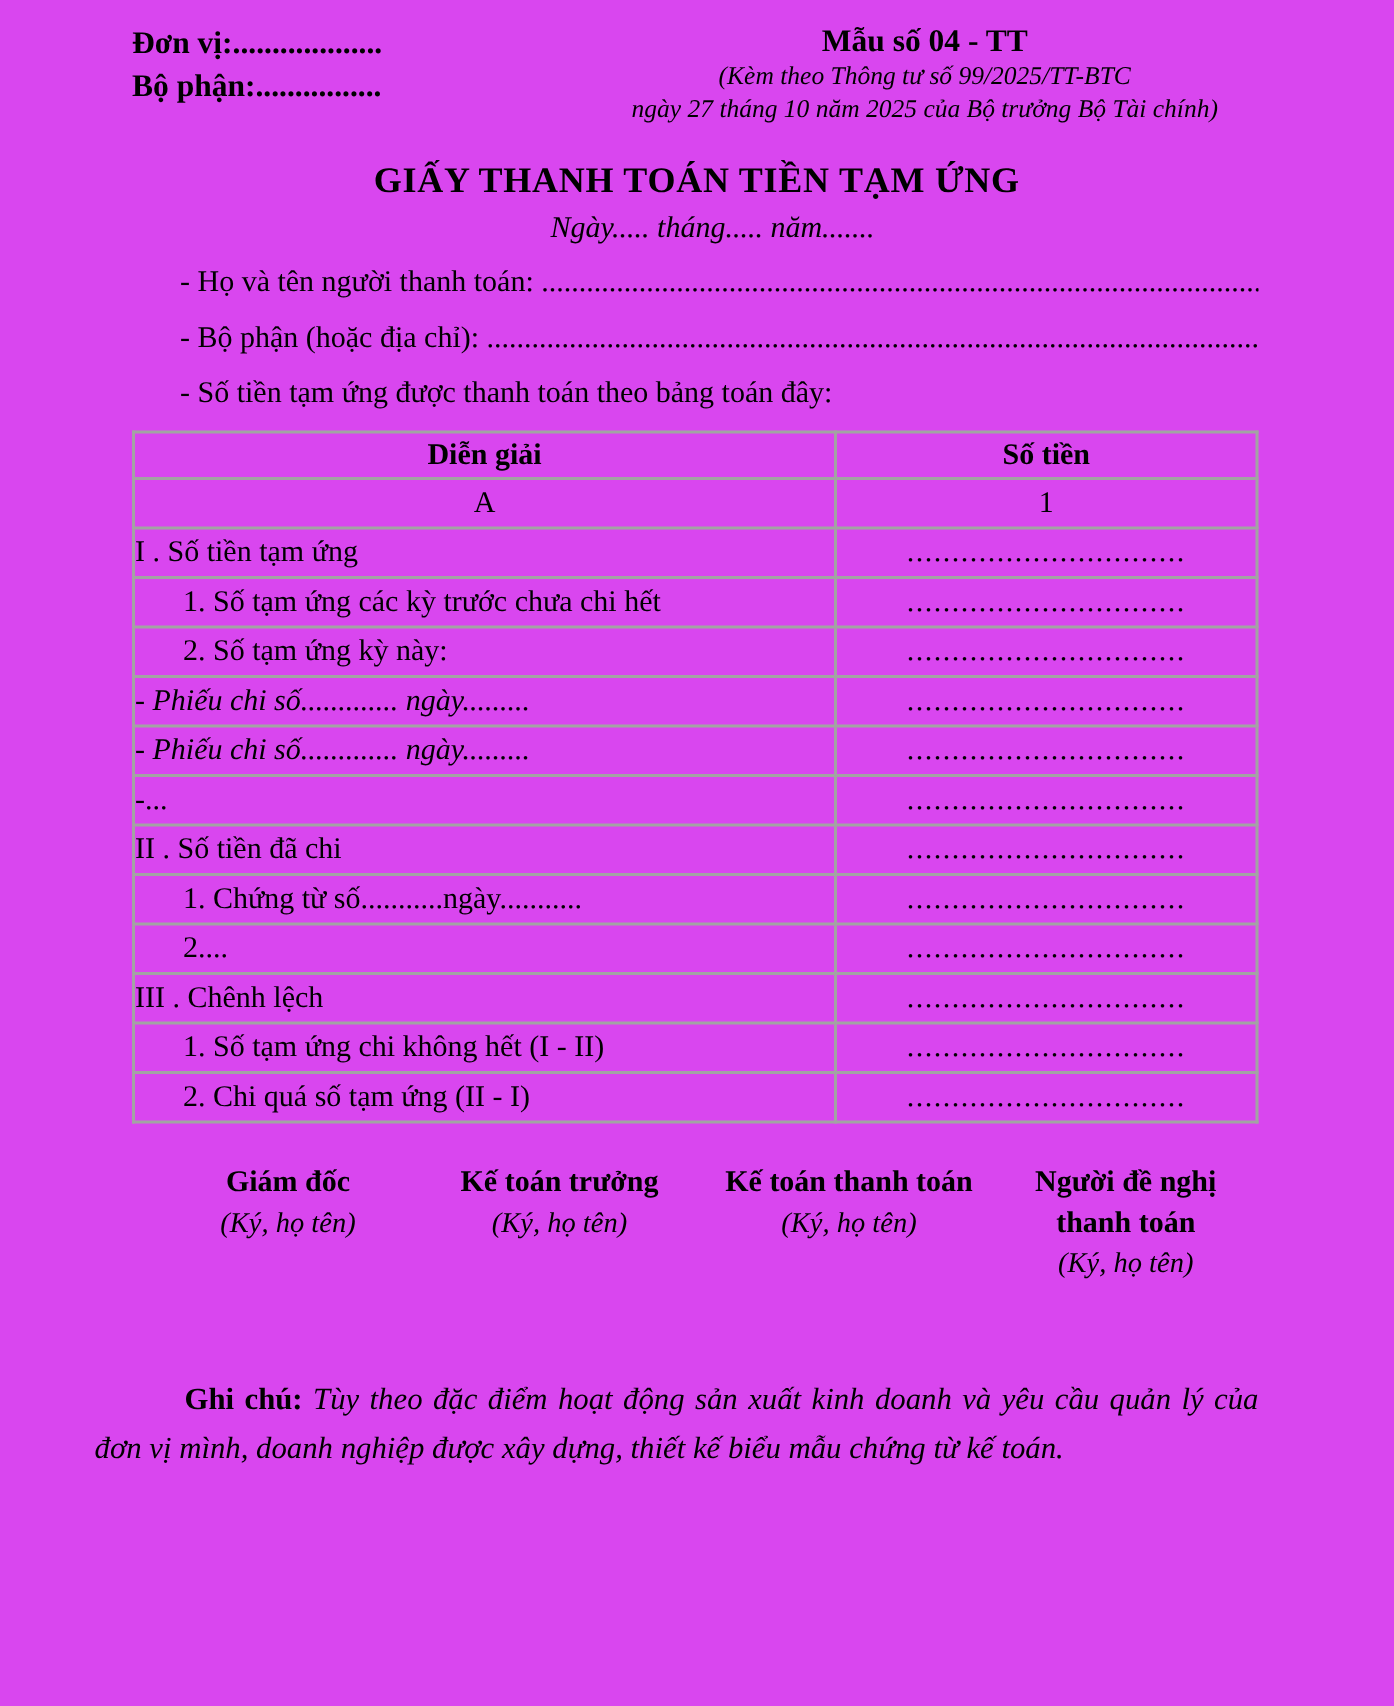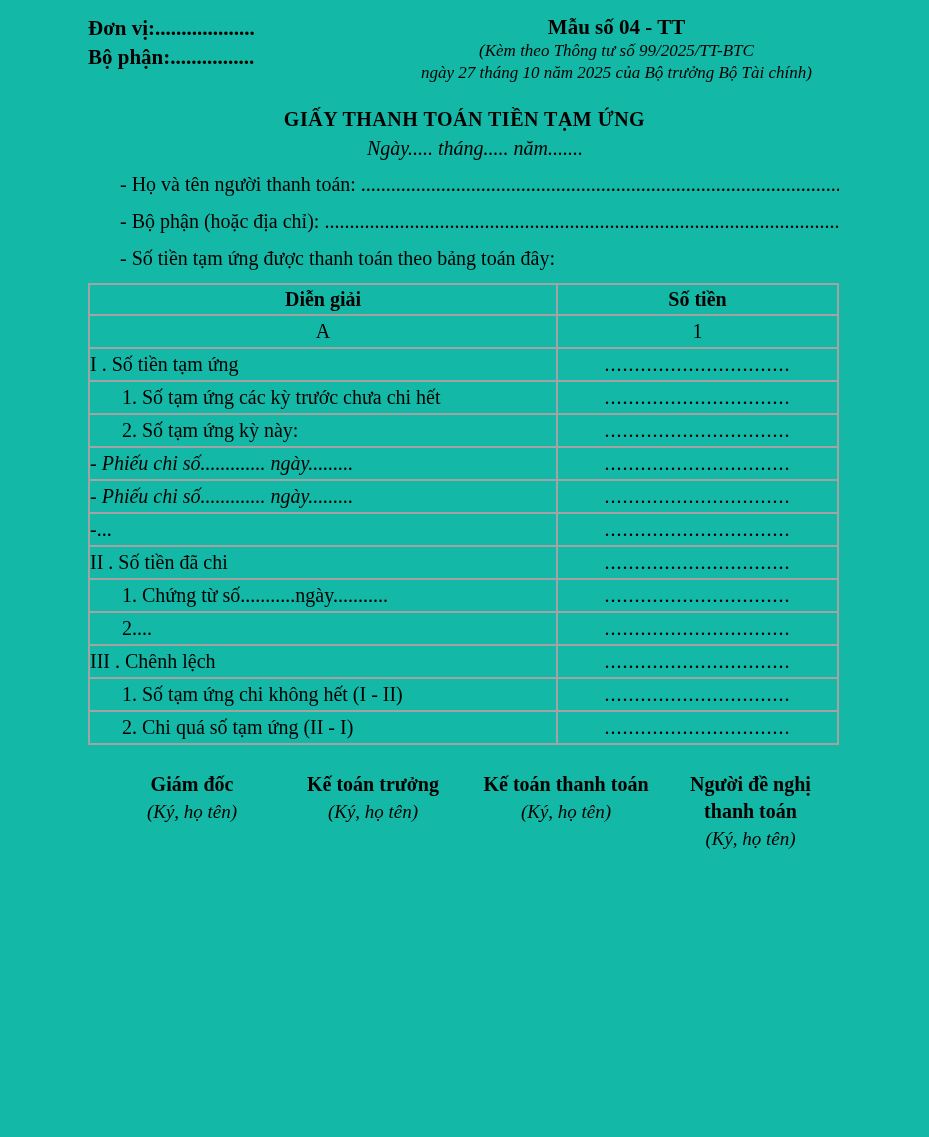--- a/index.html
+++ b/index.html
@@ -1,29 +1,29 @@
 <!DOCTYPE html>
 <html><head>
 <meta charset="utf-8">
 <style>
   * { margin:0; padding:0; box-sizing:border-box; }
   html,body { background:#fff; }
   .page {
     position:relative; width:929px; height:1137px; margin:0 auto;
-    background:#14b8a6; color:#000000; overflow:hidden;
+    background:#d946ef; color:#000000; overflow:hidden;
     font-family:"Liberation Serif","DejaVu Serif",serif; font-size:20px;
   }
   
   .top-header { display:flex; padding:14px 60px 0 88px; }
   .top-left { font-weight:bold; font-size:21px; line-height:29px; white-space:nowrap; }
   .top-right { margin-left:auto; width:505px; text-align:center; }
   .form-no { font-weight:bold; font-size:21px; line-height:26px; }
   .form-ref { font-style:italic; font-size:17px; line-height:22px; }
   
-  .doc-title { margin-top:24px; text-align:center; font-weight:bold; font-size:20px; letter-spacing:0.5px; }
+  .doc-title { margin-top:24px; text-align:center; font-weight:bold; font-size:24px; letter-spacing:0.5px; }
   .date-line { margin-top:6px; text-align:center; font-style:italic; font-size:20px;padding-left:21px; }
   
   .ledger { width:212px; margin:6px 96px 0 auto; line-height:29px; font-size:20px; white-space:nowrap; overflow:hidden; }
   .ledger .ital { font-style:italic; }
   
   .info { margin:12px 90px 0 120px; }
   .info-line { font-size:20px; line-height:24px; margin-bottom:13px; white-space:nowrap; overflow:hidden; }
   
   table.amounts { margin:4px 0 0 88px; width:749px; border-collapse:collapse; table-layout:fixed; font-size:20px; }
   table.amounts col.c1 { width:468px; }
@@ -154,14 +154,15 @@
     <div class="sig sig-3">
       <div class="sig-title">Kế toán thanh toán</div>
       <div class="sig-note">(Ký, họ tên)</div>
     </div>
     <div class="sig sig-4">
       <div class="sig-title">Người đề nghị thanh toán</div>
       <div class="sig-note">(Ký, họ tên)</div>
     </div>
   </div>
 
+  <p class="footnote"><span class="gl">Ghi chú:</span><span class="gt"> Tùy theo đặc điểm hoạt động sản xuất kinh doanh và yêu cầu quản lý của đơn vị mình, doanh nghiệp được xây dựng, thiết kế biểu mẫu chứng từ kế toán.</span></p>
 
 </div>
 
 </body></html>

